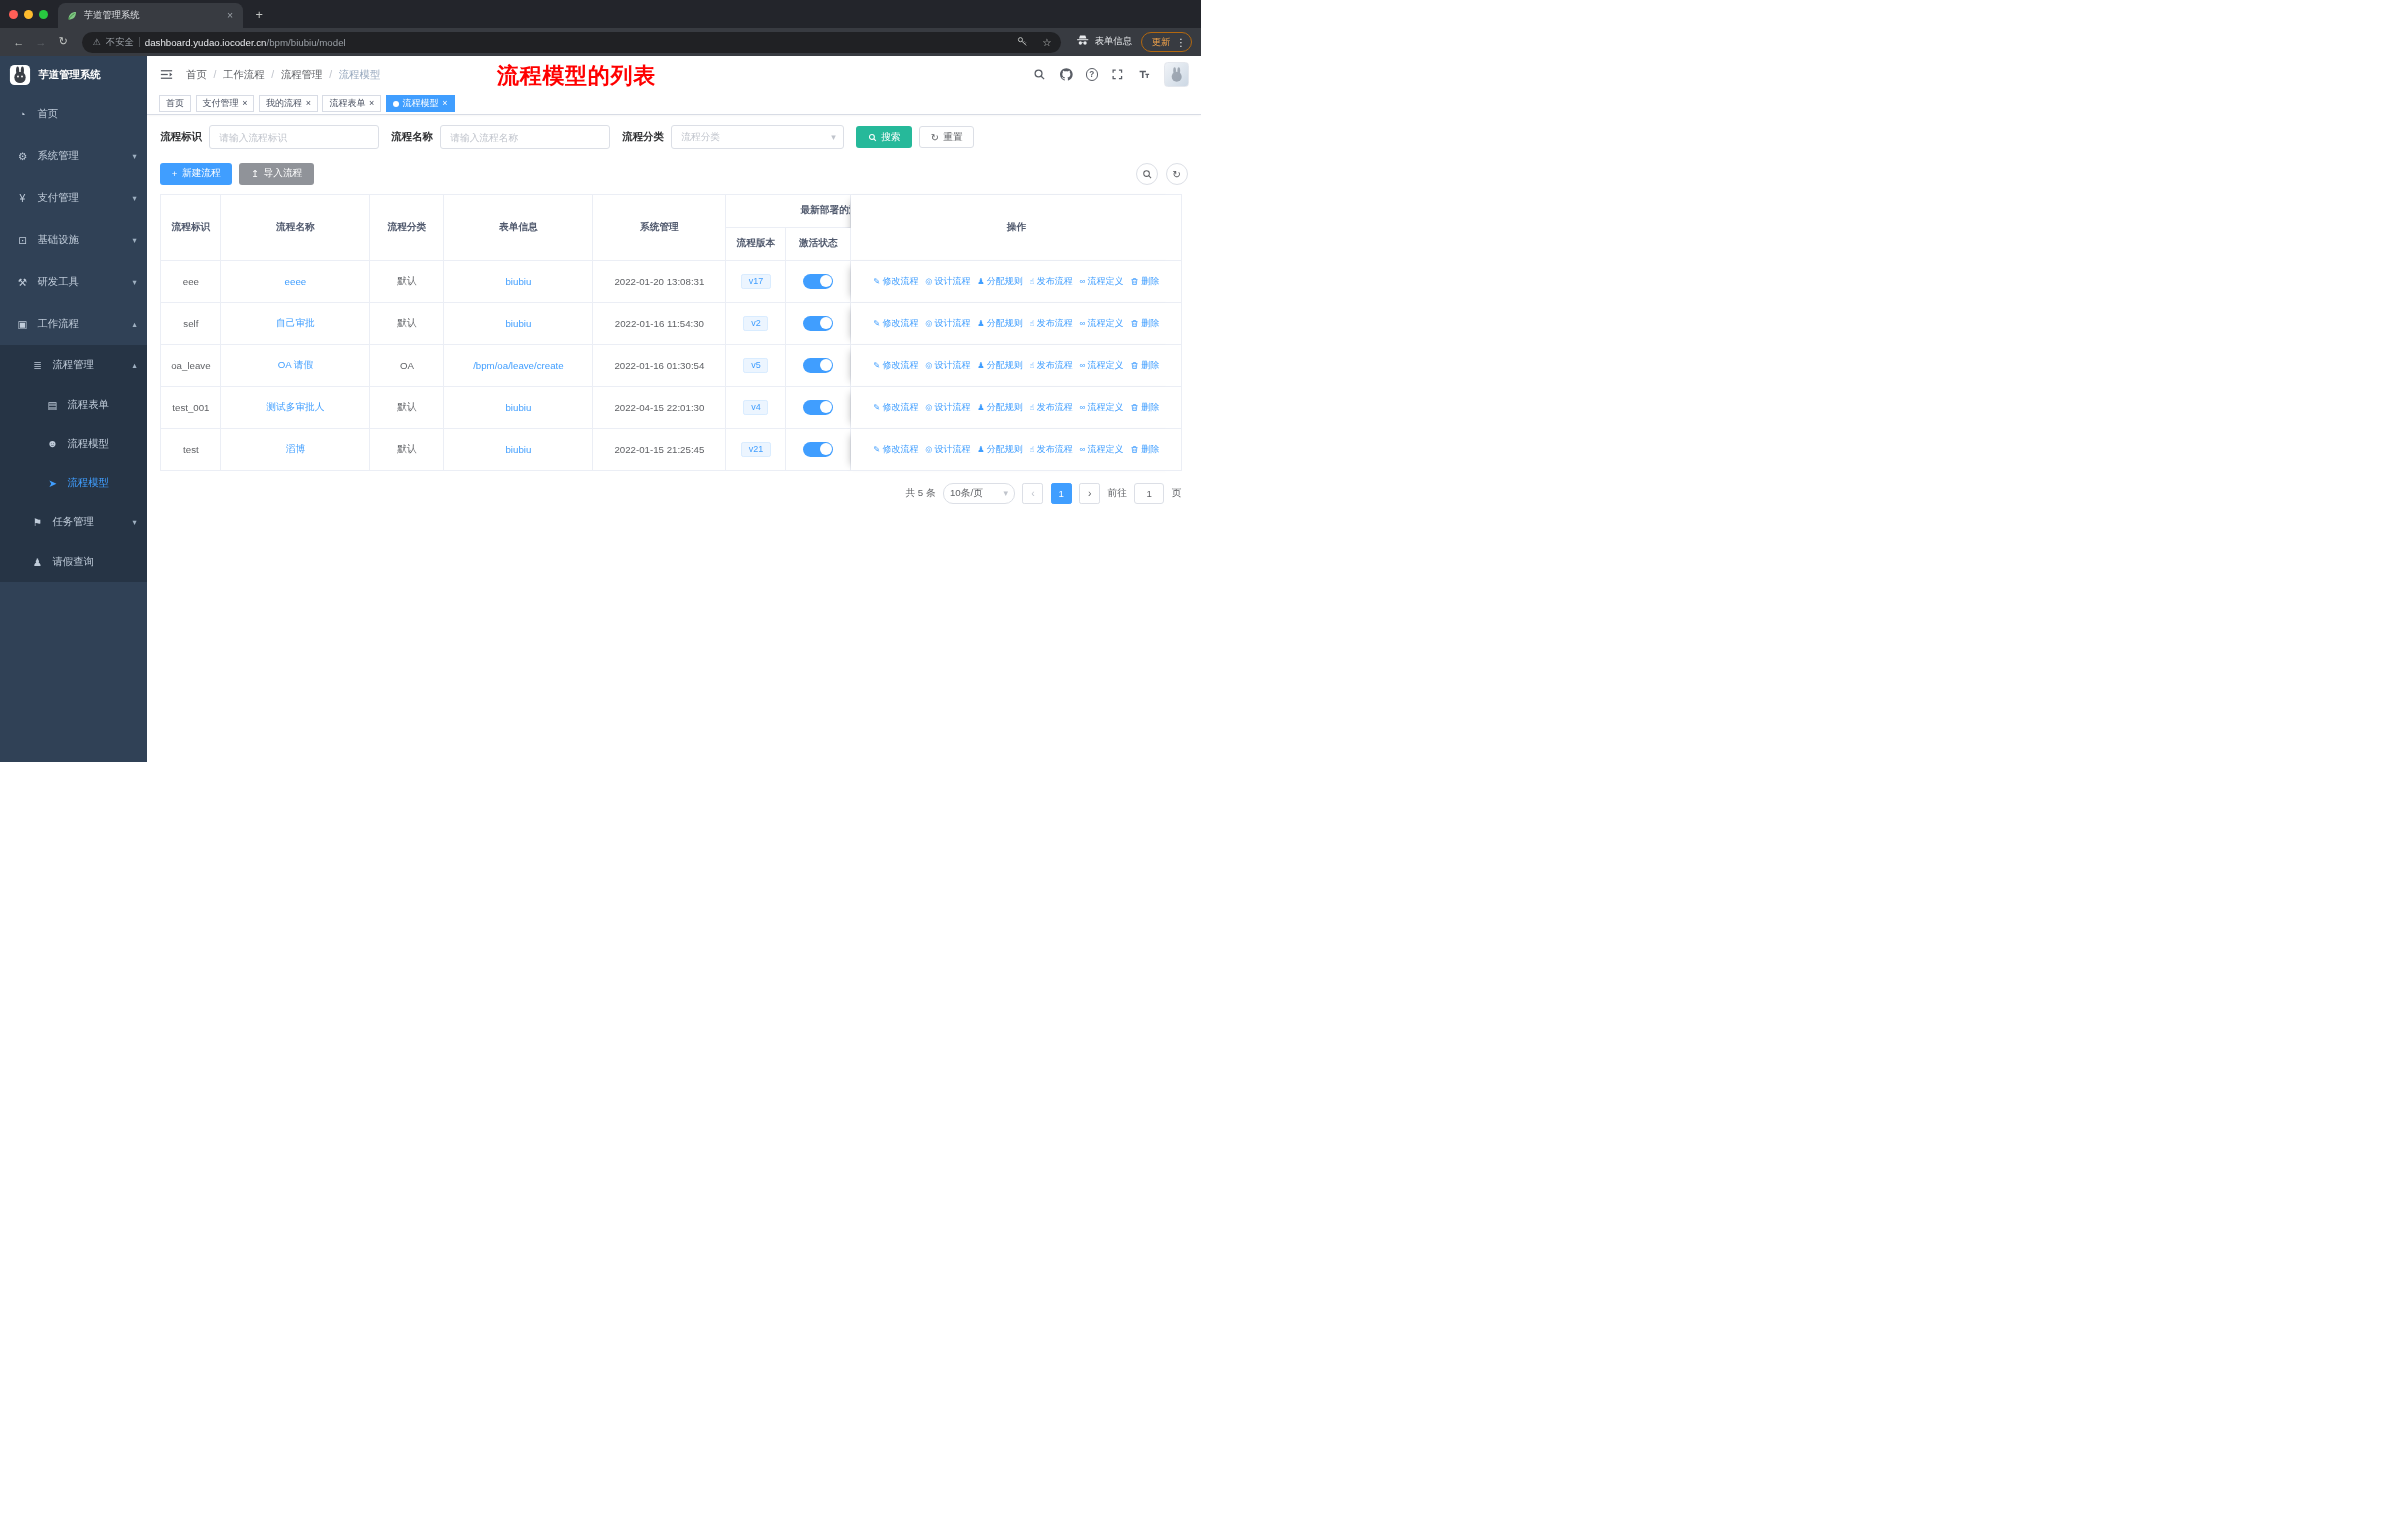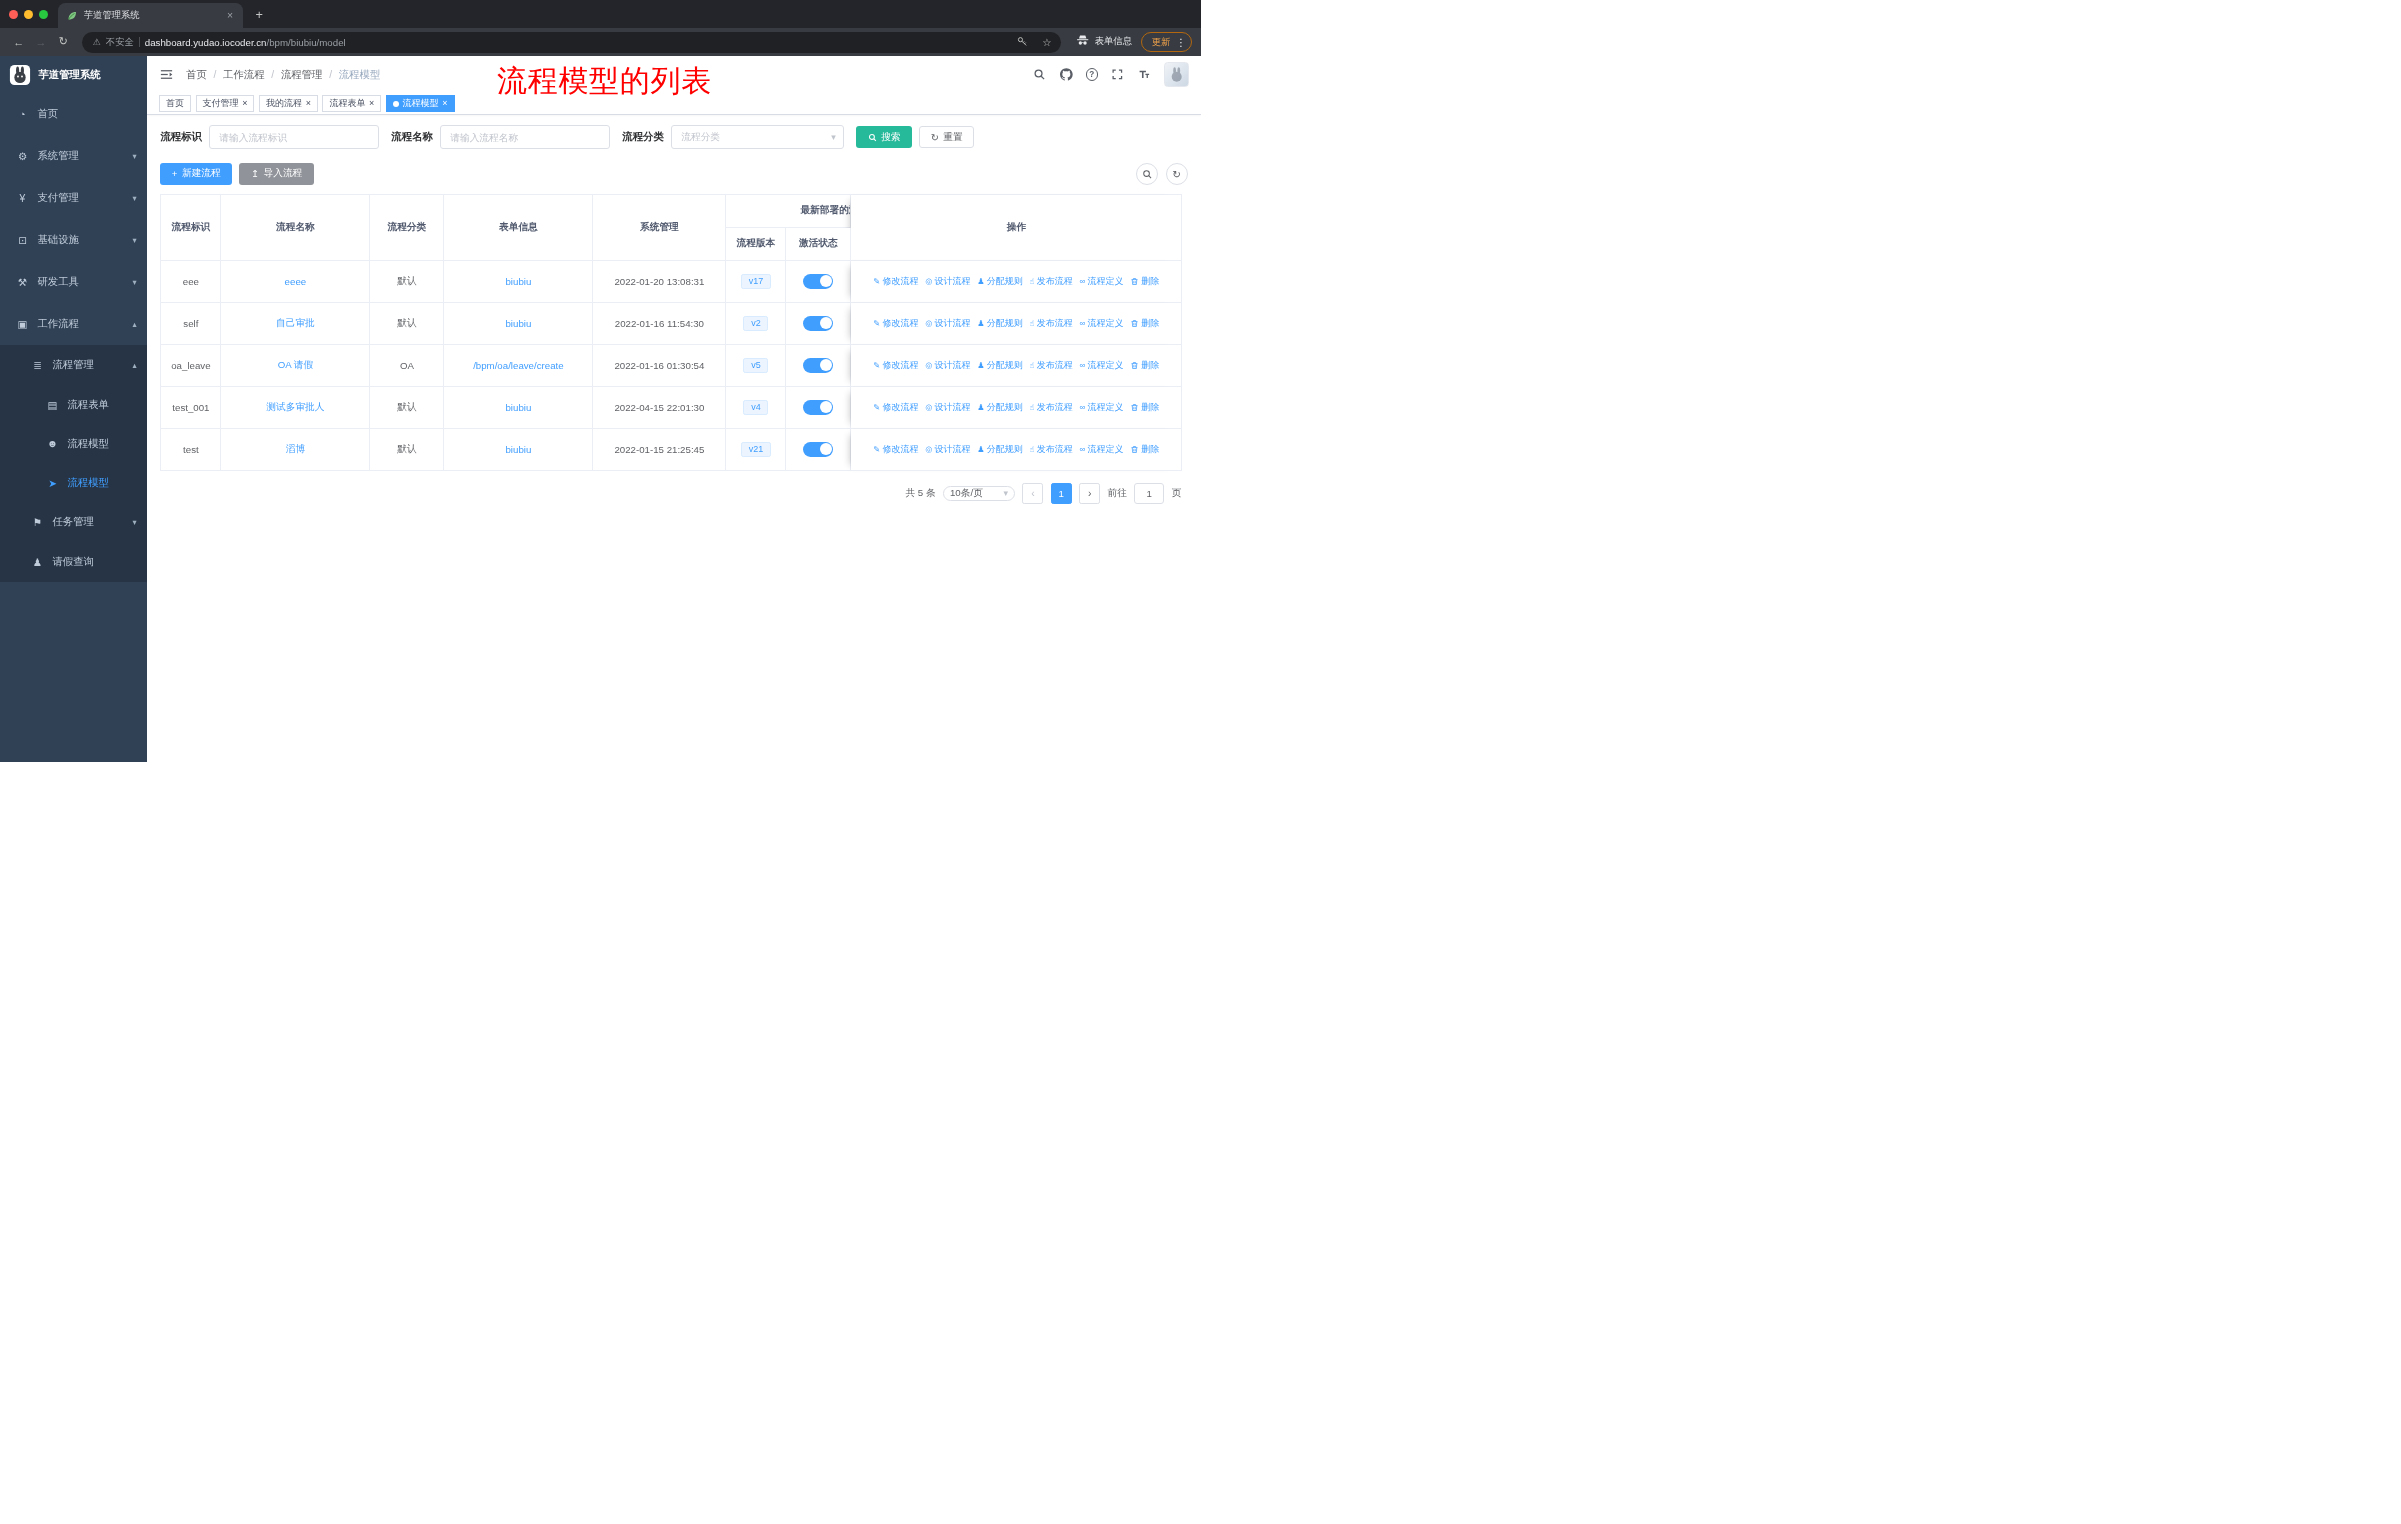--- a/index.html
+++ b/index.html
@@ -47,21 +47,21 @@
 .menu-item.active{color:var(--accent,#409eff)}
 .main{flex:1;display:flex;flex-direction:column;background:#fff;min-width:0}
 
 
 .navbar{height:37px;display:flex;align-items:center;padding:0 12px;position:relative}
 .hamburger,.hamburger svg{width:15px;height:15px;color:#5a5e66;cursor:pointer}
 .breadcrumb{margin-left:12px;font-size:10.4px;display:flex;gap:6.7px;align-items:center;white-space:nowrap}
 .bc-item{color:#606266;cursor:pointer}
 .bc-item.last{color:#97a8be;cursor:default}
 .bc-sep{color:#c0c4cc}
-.annotation{position:absolute;left:350px;top:5.2px;font-size:30px;font-weight:400;color:var(--annotation,#ff0000);letter-spacing:0.7px;white-space:nowrap}
+.annotation{position:absolute;left:350px;top:5.2px;font-size:22px;font-weight:700;color:var(--annotation,#ff0000);letter-spacing:0.7px;white-space:nowrap}
 .nav-right{margin-left:auto;display:flex;align-items:center;gap:11px;color:#5a5e66}
 .nav-ic{width:16.4px;height:16.4px;display:grid;place-items:center;cursor:pointer;font-size:12px}
 .nav-ic svg{width:12.7px;height:12.7px}
 .q-ic{width:12.7px;height:12.7px;border:1.1px solid #5a5e66;border-radius:50%;font-size:8.2px;display:grid;place-items:center;font-weight:700;cursor:pointer}
 .avatar{width:25px;height:25px;border-radius:3.7px;background:linear-gradient(135deg,#f0f3f7,#cdd8e4);border:0.7px solid #e4e7ed;display:grid;place-items:center;overflow:hidden;cursor:pointer}
 .avatar svg{width:19.4px;height:19.4px;opacity:.55}
 
 
 .tagsbar{height:22px;border-bottom:0.7px solid #d8dce5;box-shadow:0 0.7px 2.2px rgba(0,0,0,.06);display:flex;align-items:center;gap:4.5px;padding:0 12px;background:#fff}
 .tag{height:17px;padding:0 6px;border:0.7px solid #d8dce5;background:#fff;color:#495060;font-size:9px;display:inline-flex;align-items:center;gap:3.7px;cursor:pointer;white-space:nowrap}
@@ -104,21 +104,21 @@
 .switch{width:30px;height:15px;border-radius:7.4px;background:var(--accent,#409eff);position:relative;display:inline-block;vertical-align:middle;cursor:pointer}
 .switch::after{content:"";position:absolute;top:1.5px;right:1.5px;width:12px;height:12px;border-radius:50%;background:#fff}
 .op-links{display:flex;justify-content:center;align-items:center;gap:6.7px;padding:0 3px}
 .op-link{display:inline-flex;align-items:center;gap:2.2px;color:var(--accent,#409eff);font-size:9px;cursor:pointer;white-space:nowrap}
 .op-ic{display:inline-grid;place-items:center}
 .op-ic .g{font-size:8.2px}
 .op-ic svg{width:9px;height:9px}
 
 
 .pager{width:1021px;margin-top:12px;display:flex;justify-content:flex-end;align-items:center;gap:7.4px;font-size:9.7px;color:#606266}
-.page-size{width:72px;height:15px;border:0.7px solid #dcdfe6;border-radius:10px;display:flex;align-items:center;justify-content:space-between;padding:0 6px;cursor:pointer}
+.page-size{width:72px;height:21px;border:0.7px solid #dcdfe6;border-radius:10px;display:flex;align-items:center;justify-content:space-between;padding:0 6px;cursor:pointer}
 .pg-btn{min-width:21px;height:21px;border:0.7px solid #dcdfe6;border-radius:2.2px;display:grid;place-items:center;background:#fff;color:#606266;cursor:pointer;font-size:10.4px}
 .pg-btn.disabled{color:#c0c4cc}
 .pg-btn.current{background:var(--accent,#409eff);border-color:var(--accent,#409eff);color:#fff;font-size:9.7px}
 .goto-input{width:30px;height:21px;border:0.7px solid #dcdfe6;border-radius:3px;text-align:center;font-size:9.7px;color:#606266;outline:none}
 </style>
 </head>
 <body>
 
 <div>
   <div class="tabstrip">

